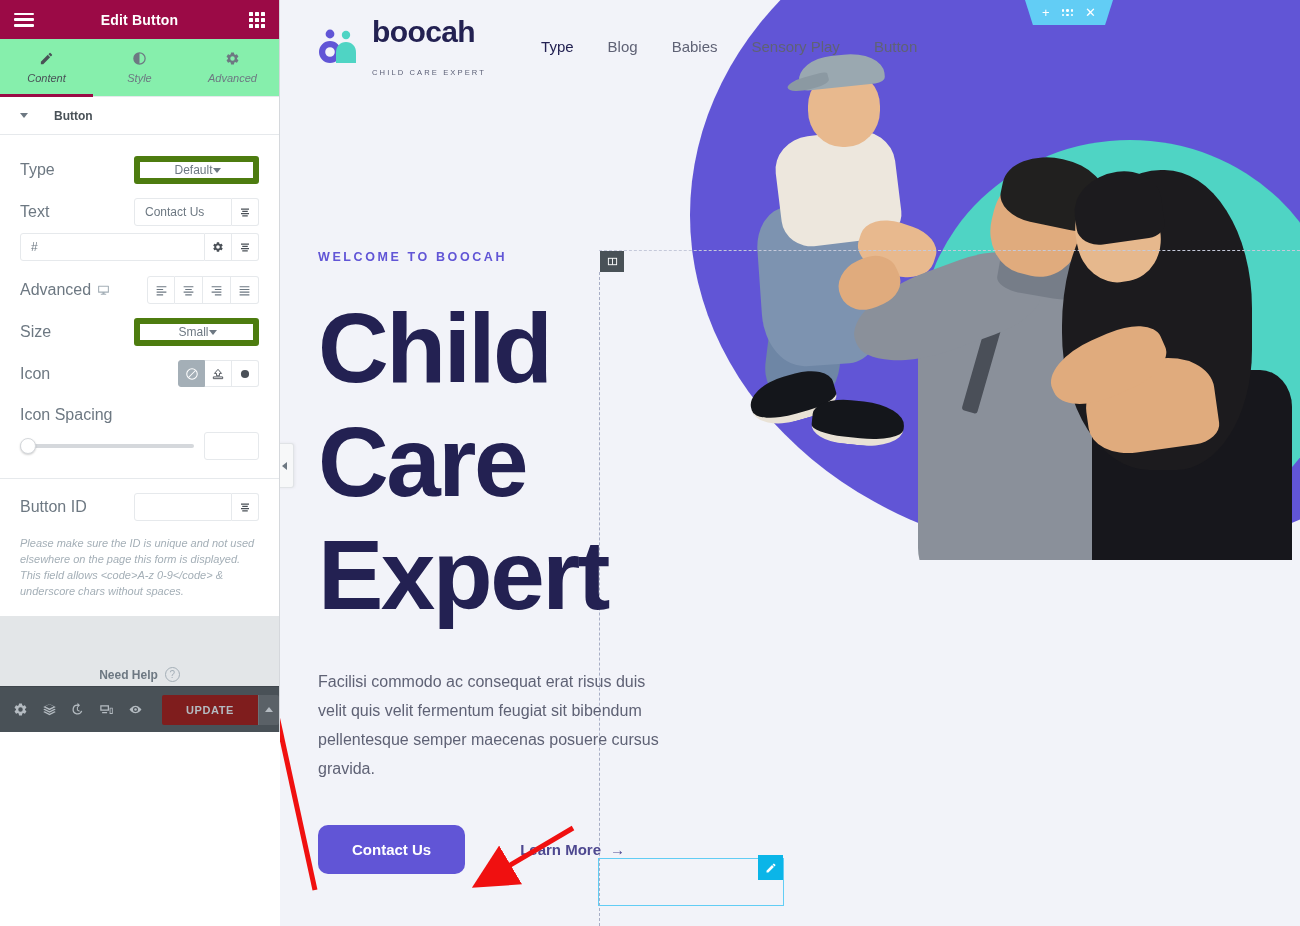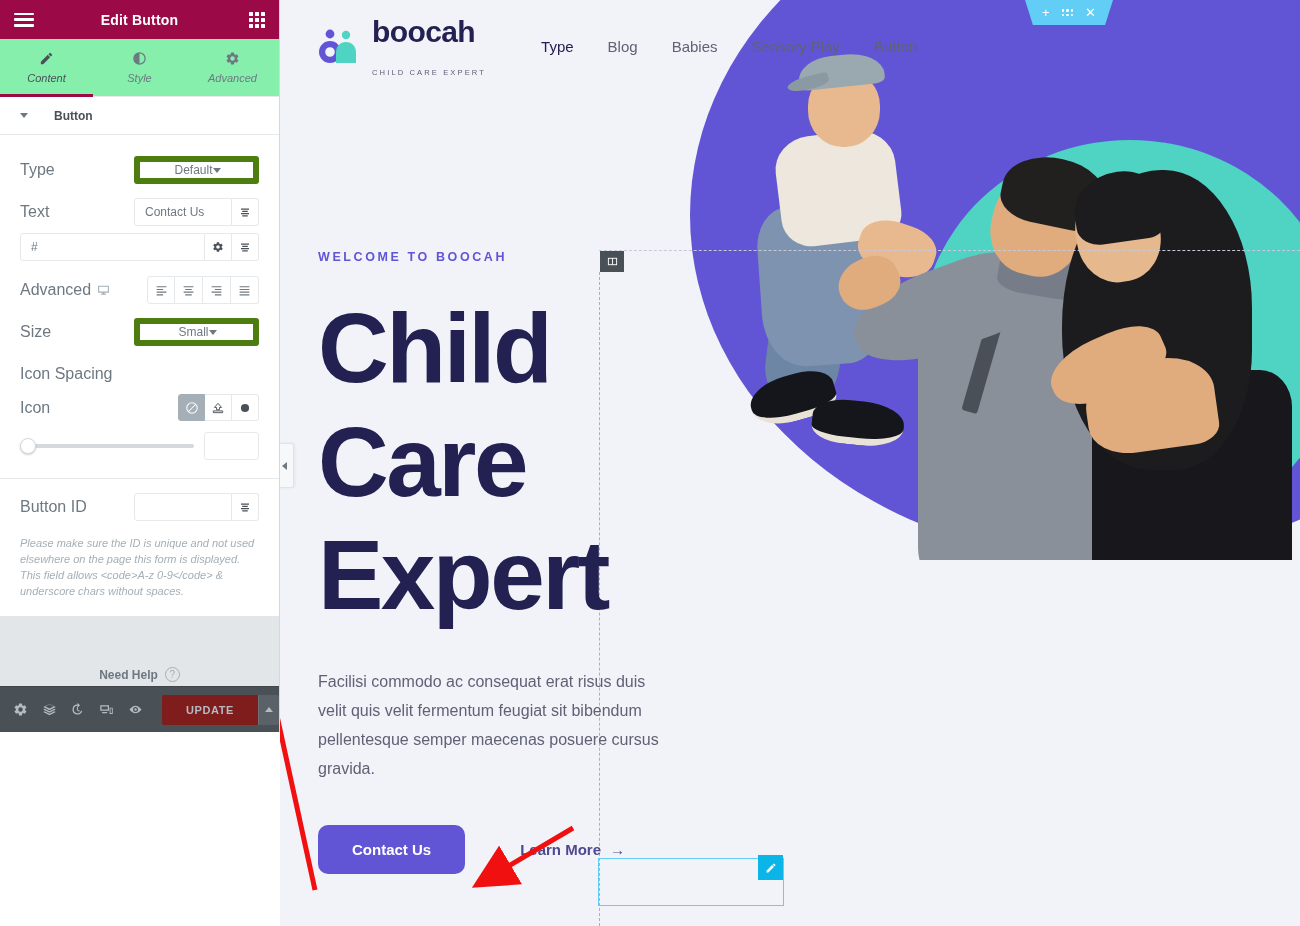--- a/index.html
+++ b/index.html
@@ -381,24 +381,20 @@
       <div class="row">
         <div class="lbl">Size</div>
         <div class="ctl">
           <div class="select">
             <span>Small</span>
             <span class="arrow"></span>
           </div>
         </div>
       </div>
 
-      <div class="row" style="padding-bottom:0">
-        <div class="lbl">Icon Spacing</div>
-      </div>
-
       <div class="row">
         <div class="lbl">Icon</div>
         <div class="ctl">
           <div class="icon-group">
             <div class="icon-btn sel">
               <svg viewBox="0 0 24 24">
                   <circle cx="12" cy="12" r="9" fill="none" stroke="#fff" stroke-width="1.8"></circle>
                   <line x1="6" y1="18" x2="18" y2="6" stroke="#fff" stroke-width="1.8"></line>
                 </svg>
             </div>
@@ -409,20 +405,24 @@
                 </svg>
             </div>
             <div class="icon-btn">
               <svg viewBox="0 0 24 24">
                   <circle cx="12" cy="12" r="7" fill="#4a5057"></circle>
                 </svg>
             </div>
           </div>
         </div>
       </div>
+
+      <div class="row" style="padding-bottom:0">
+        <div class="lbl">Icon Spacing</div>
+      </div>
       <div class="slider-row">
         <div class="slider">
           <div class="track"></div>
           <div class="knob"></div>
         </div>
         <div class="num-input"></div>
       </div>
 
       <div class="divider"></div>
 

